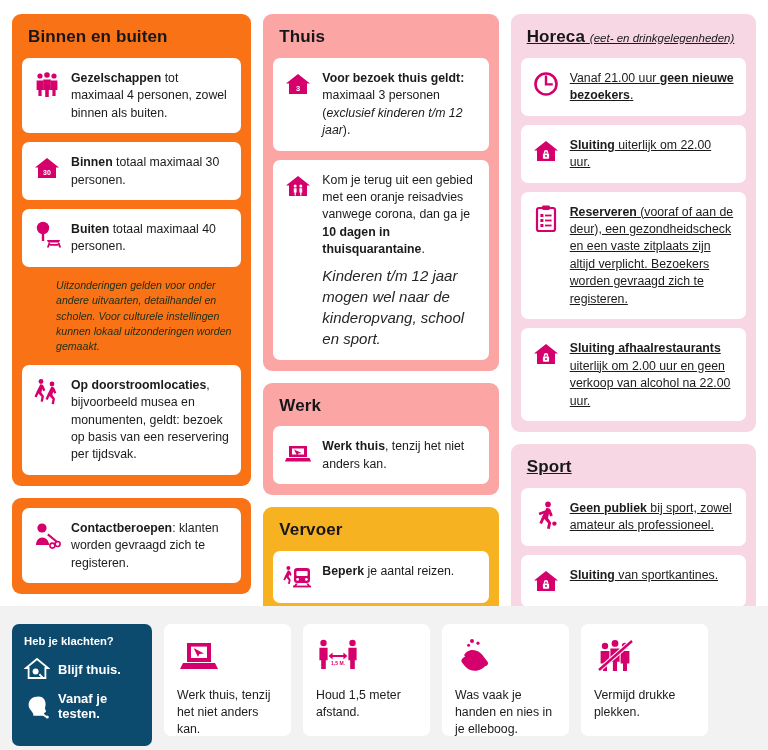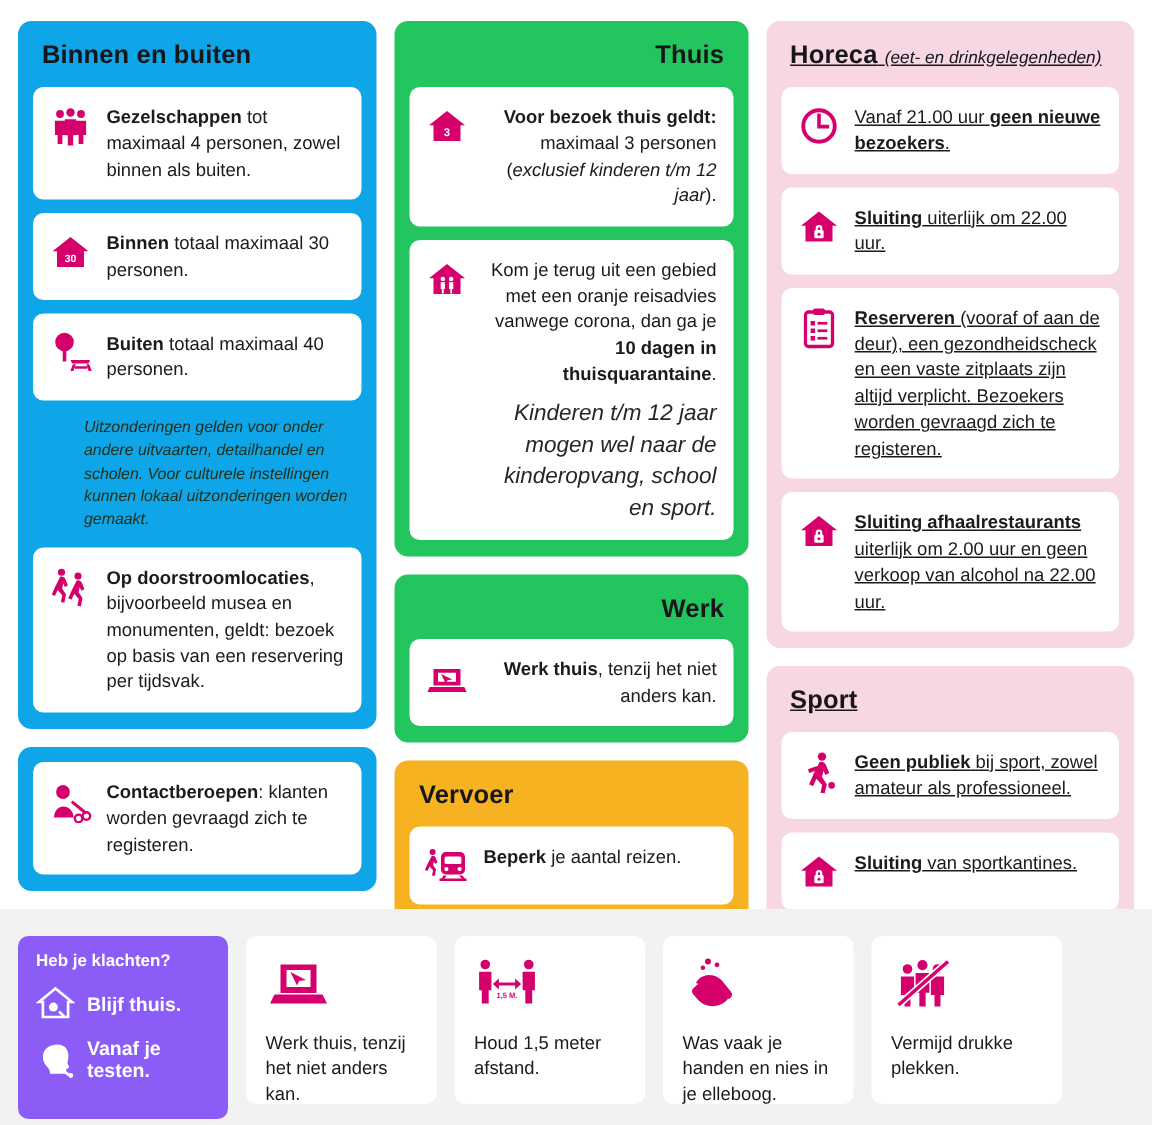--- a/index.html
+++ b/index.html
@@ -23,22 +23,22 @@
   .col { display: flex; flex-direction: column; gap: 12px; }
   .col-1 { width: 242px; }
   .col-2 { width: 238px; }
   .col-3 { width: 248px; }
 
   
   .section {
     border-radius: 9px;
     padding: 10px 10px 11px 10px;
   }
-  .sec-green  { background: #0ea5e9; }
-  .sec-blue   { background: #22c55e; text-align: right; }
+  .sec-green  { background: #f97316; }
+  .sec-blue   { background: #fca5a5; }
   .sec-amber  { background: #f6b221; }
   .sec-pink   { background: #f7d7e4; text-decoration: underline; }
 
   .sec-title {
     font-size: 17px;
     font-weight: bold;
     color: #17171a;
     padding: 4px 6px 11px 6px;
     letter-spacing: .1px;
     line-height: 1.1;
@@ -95,21 +95,21 @@
     width: 768px; height: 144px;
     background: #f2f2f2;
   }
   .footer-inner {
     display: flex;
     gap: 12px;
     padding: 18px 12px 0 12px;
     align-items: flex-start;
   }
   .fbox {
-    background: #8b5cf6;
+    background: #0c4a6e;
     border-radius: 7px;
     width: 140px;
     padding: 11px 10px 13px 12px;
     height: 122px;
   }
   .fbox .q {
     color: #ffffff;
     font-size: 11.3px;
     font-weight: bold;
     margin-bottom: 9px;

